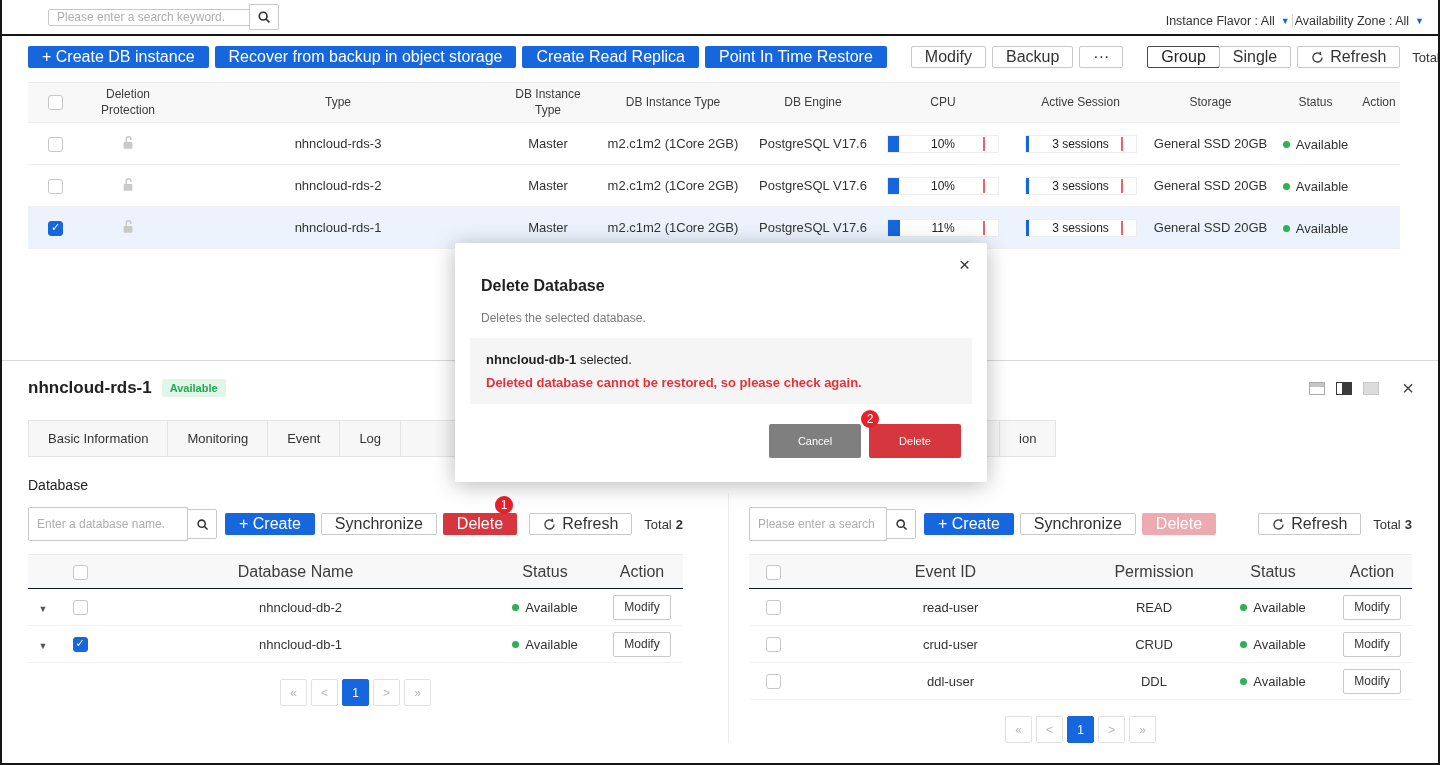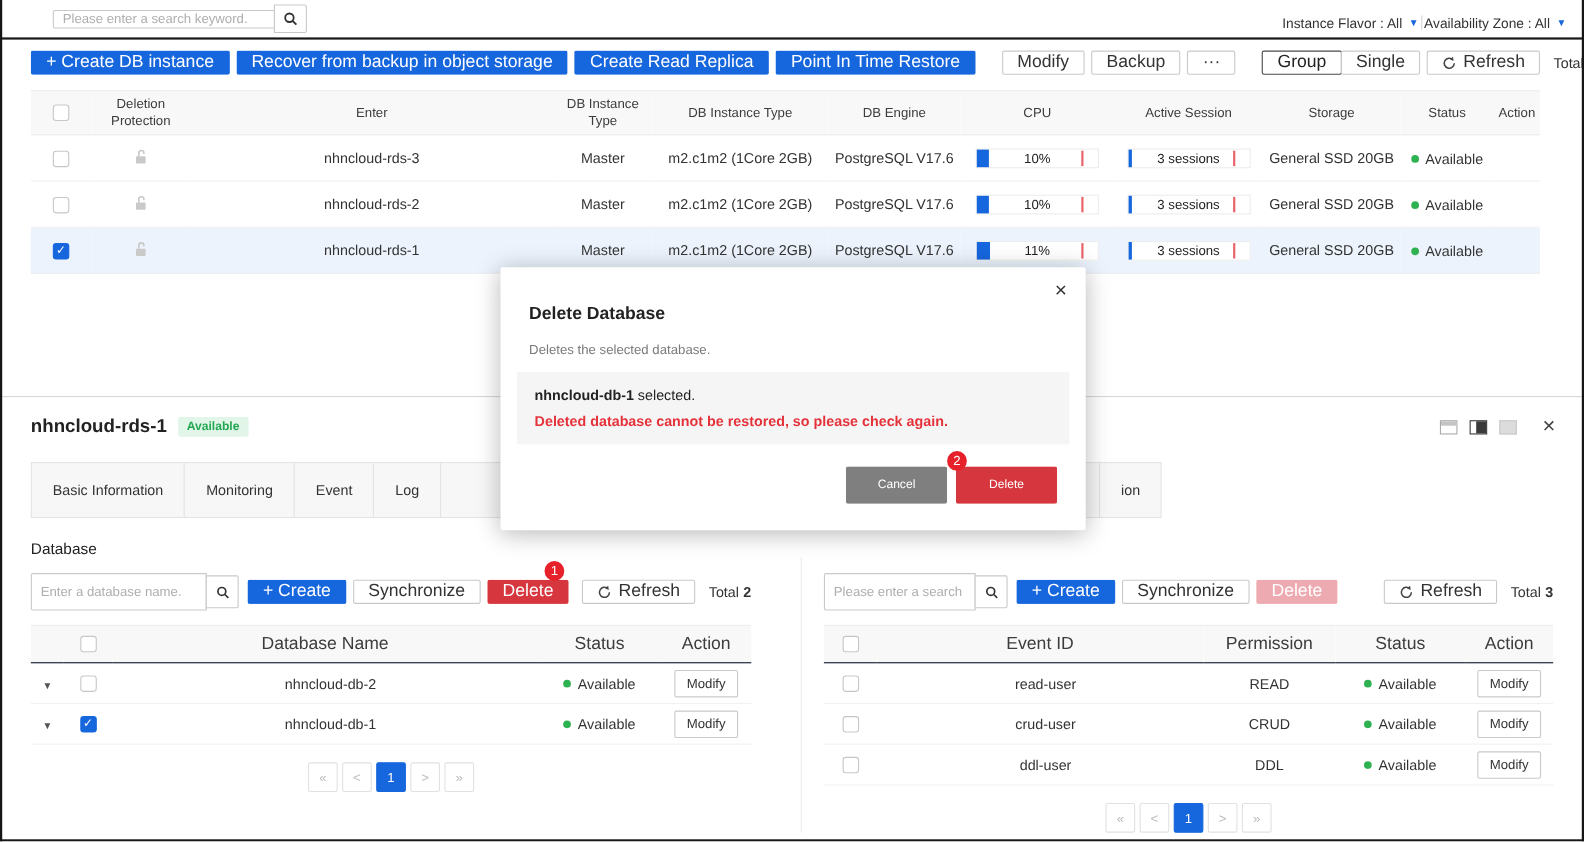--- a/index.html
+++ b/index.html
@@ -87,21 +87,21 @@
   .pbadge { margin-left:10px; background:#e1f5e9; color:#23a851; font-size:11px; font-weight:bold; padding:3px 8px; border-radius:2px; }
   .picons { margin-left:auto; display:flex; align-items:center; gap:11px; }
   .ic-a { width:16px; height:13px; border:1px solid #ababab; position:relative; cursor:pointer; }
   .ic-a::after { content:""; position:absolute; left:0; right:0; top:0; height:4px; background:#c4c4c4; }
   .ic-b { width:16px; height:13px; border:1px solid #3a3a3a; position:relative; cursor:pointer; }
   .ic-b::after { content:""; position:absolute; right:0; top:0; bottom:0; width:9px; background:#3a3a3a; }
   .ic-c { width:16px; height:13px; background:#dcdcdc; border:1px solid #c8c8c8; cursor:pointer; }
   .pclose { font-size:20px; color:#444; margin-left:12px; line-height:1; cursor:pointer; }
 
   .tabs { display:flex; margin:22px 28px 0; }
-  .tab { padding:17px 19px; font-size:13px; color:#333; background:#f7f7f8; border:1px solid #e4e4e4; margin-left:-1px; cursor:pointer; white-space:nowrap; }
+  .tab { padding:10px 19px; font-size:13px; color:#333; background:#f7f7f8; border:1px solid #e4e4e4; margin-left:-1px; cursor:pointer; white-space:nowrap; }
   .tab:first-child { margin-left:0; }
   .tab-spacer { width:600px; background:#f7f7f8; border:1px solid #e4e4e4; margin-left:-1px; }
 
   .section-title { margin:20px 28px 0; font-size:14px; color:#222; }
 
   .cols { display:flex; margin:0 28px; align-items:flex-start; }
   .col-left { width:700px; padding-right:45px; }
   .col-right { flex:1; border-left:1px solid #ececec; padding-left:20px; }
 
   .ctrl { display:flex; align-items:center; margin-top:14px; }
@@ -215,21 +215,21 @@
       <col style="width:140px">
       <col style="width:135px">
     <col style="width:125px">
       <col style="width:85px">
       <col style="width:42px">
   </colgroup>
   <thead>
     <tr>
       <th><span class="cb"></span></th>
       <th>Deletion Protection</th>
-      <th>Enter</th>
+      <th>Type</th>
       <th>DB Instance Type</th>
       <th>DB Instance Type</th>
       <th>DB Engine</th>
       <th>CPU</th>
       <th>Active Session</th>
       <th>Storage</th>
       <th>Status</th>
       <th class="brk">Action</th>
     </tr>
   </thead>

